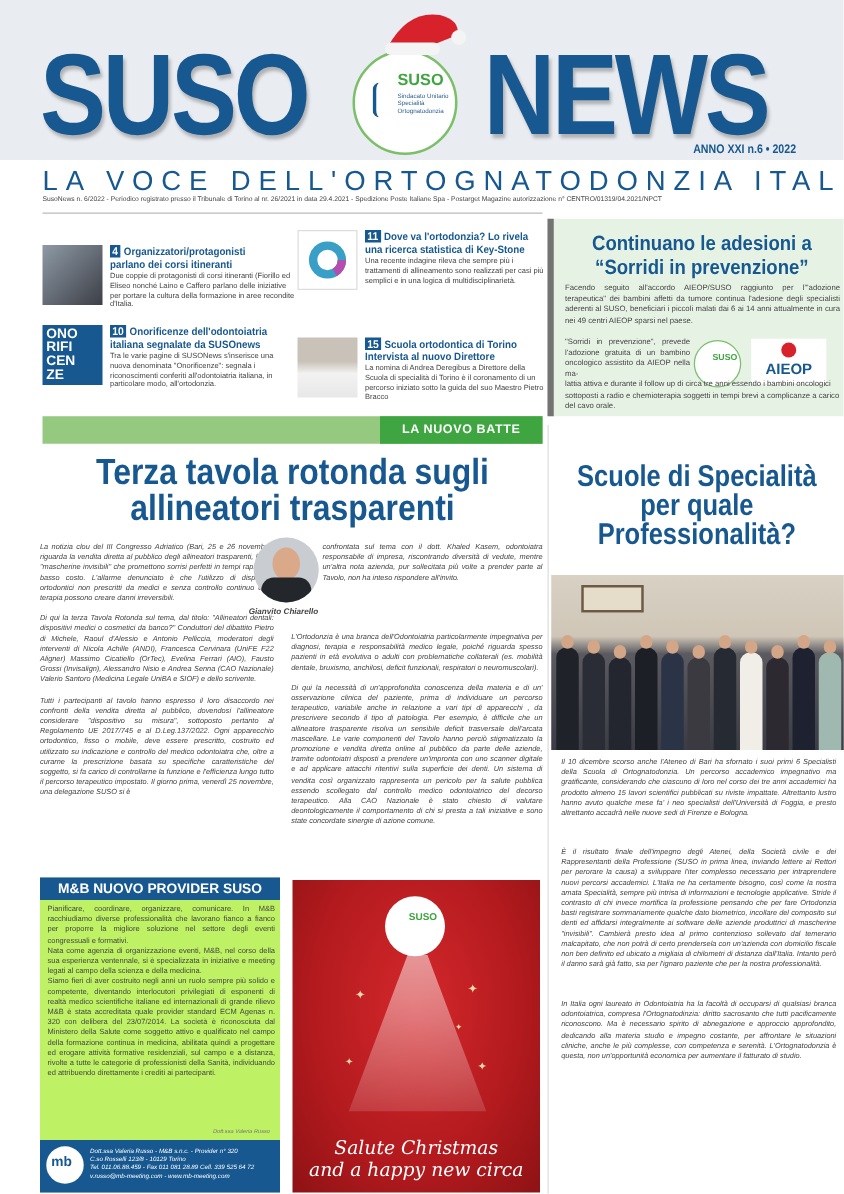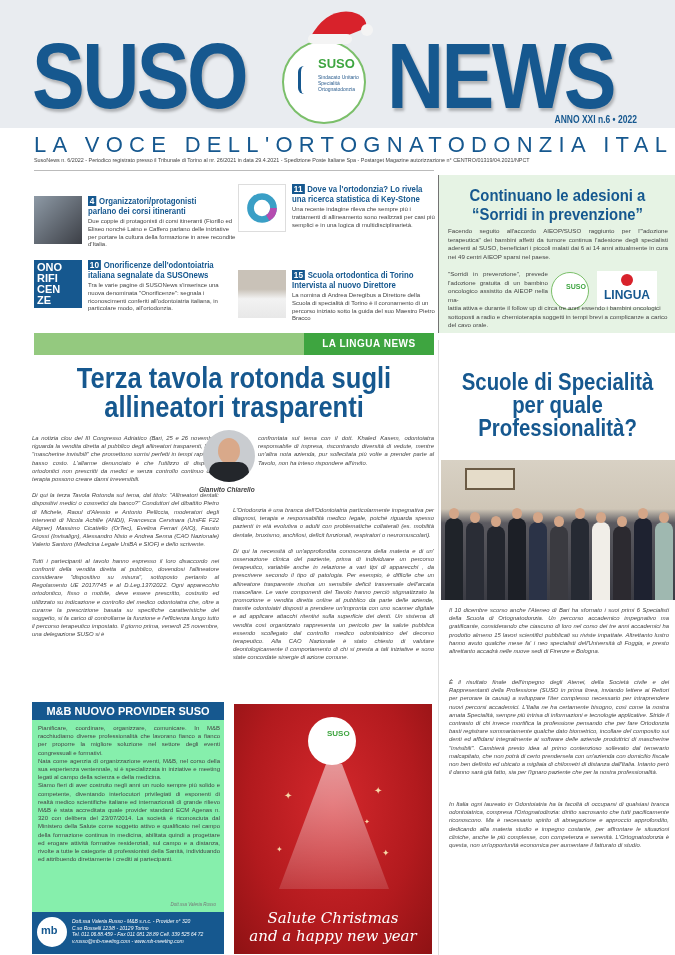--- a/index.html
+++ b/index.html
@@ -18,21 +18,21 @@
 .legal{position:absolute;left:34px;top:157px;font-size:5.4px;color:#444;white-space:nowrap}
 .rule{position:absolute;left:34px;top:170px;width:400px;height:1px;background:#bbb}
 
 .teasers{position:absolute;left:34px;top:184px;width:400px;height:140px}
 .teaser{position:absolute;width:198px;height:65px}
 .t-img{position:absolute;left:0;top:0;width:48px;height:48px;background:#6a6f75}
 .t-num{display:inline-block;background:#16588f;color:#fff;font-weight:bold;font-size:9px;padding:0 2px;margin-right:3px}
 .t-title{position:absolute;left:54px;top:0;width:150px;font-weight:bold;font-size:8.5px;line-height:10px;color:#16588f;transform:scaleX(0.92);transform-origin:left}
 .t-text{position:absolute;left:54px;top:22px;width:148px;font-size:6px;line-height:7.8px;color:#444}
 
-.green-box{position:absolute;left:438px;top:175px;width:237px;height:158px;background:#e6f3e4;border-left:1px solid #737373}
+.green-box{position:absolute;left:438px;top:175px;width:237px;height:158px;background:#e6f3e4;border-left:5px solid #737373}
 .gb-title{position:absolute;left:0;top:11px;width:237px;text-align:center;font-weight:bold;font-size:16.5px;line-height:19px;color:#16588f;transform:scaleX(0.9)}
 .gb-text1{position:absolute;left:9px;top:52px;width:220px;font-size:6.2px;line-height:8.5px;color:#444;text-align:justify}
 .gb-text2{position:absolute;left:9px;top:95px;width:100px;font-size:6.2px;line-height:8.5px;color:#444;text-align:justify}
 .gb-text3{position:absolute;left:9px;top:129px;width:220px;font-size:6.2px;line-height:8.5px;color:#444}
 .gb-suso{position:absolute;left:112px;top:97px;width:38px;height:38px;border-radius:50%;background:#fff;border:1.5px solid #7bbf6a}
 .gb-suso span{position:absolute;left:14px;top:10px;font-size:7px;font-weight:bold;color:#3ea540}
 .gb-aieop{position:absolute;left:158px;top:96px;width:60px;height:36px;background:#fff}
 .gb-aieop .dot{position:absolute;left:24px;top:3px;width:12px;height:12px;border-radius:50%;background:#d8222b}
 .gb-aieop .txt{position:absolute;left:0;top:17px;width:60px;text-align:center;font-weight:bold;font-size:12px;color:#16588f}
 
@@ -42,21 +42,21 @@
 .art-col{position:absolute;font-size:5.9px;line-height:8.2px;font-style:italic;color:#444;text-align:justify}
 .art-col p{margin-bottom:8px}
 .col-a{left:32px;top:434px;width:187px}
 .col-b{left:258px;top:434px;width:176px}
 .col-b2{left:233px;top:506px;width:201px}
 .portrait{position:absolute;left:203px;top:430px;width:52px;height:52px;border-radius:50%;background:#c9ccd0;overflow:hidden}
 .portrait .face{position:absolute;left:15px;top:8px;width:22px;height:26px;border-radius:50%;background:#d9a98a}
 .portrait .suit{position:absolute;left:6px;top:32px;width:40px;height:24px;border-radius:10px 10px 0 0;background:#23262b}
 .portrait-cap{position:absolute;left:199px;top:486px;font-size:6.5px;font-style:italic;font-weight:bold;color:#444}
 
-.mb-box{position:absolute;left:32px;top:702px;width:192px;height:252px;background:#86efac}
+.mb-box{position:absolute;left:32px;top:702px;width:192px;height:252px;background:#bef264}
 .mb-head{position:absolute;left:0;top:0;width:192px;height:18px;background:#16588f;color:#fff;font-weight:bold;font-size:11px;line-height:18px;text-align:center}
 .mb-text{position:absolute;left:6px;top:22px;width:182px;font-size:6px;line-height:8.2px;color:#444;text-align:justify}
 .mb-sign{position:absolute;right:8px;top:200px;font-size:4.5px;font-style:italic;color:#777}
 .mb-foot{position:absolute;left:0;top:210px;width:192px;height:42px;background:#16588f}
 .mb-logo{position:absolute;left:5px;top:5px;width:30px;height:30px;border-radius:50%;background:#fff}
 .mb-logo span{position:absolute;left:4px;top:7px;font-size:11px;font-weight:bold;color:#16588f}
 .mb-contact{position:absolute;left:40px;top:6px;width:150px;font-size:5px;line-height:6.6px;color:#fff;font-style:italic}
 
 .xmas{position:absolute;left:234px;top:704px;width:198px;height:250px;background:radial-gradient(ellipse at 50% 40%,#d4282c 0%,#b21a1e 60%,#8e1214 100%)}
 .x-logo{position:absolute;left:74px;top:13px;width:48px;height:48px;border-radius:50%;background:#fff}
@@ -124,27 +124,27 @@
 
 <div class="green-box">
   <div class="gb-title">Continuano le adesioni a “Sorridi in prevenzione”</div>
   <div class="gb-text1">Facendo seguito all'accordo AIEOP/SUSO raggiunto per l'"adozione terapeutica" dei bambini affetti da tumore continua l'adesione degli specialisti aderenti al SUSO, beneficiari i piccoli malati dai 6 ai 14 anni attualmente in cura nei 49 centri AIEOP sparsi nel paese.</div>
   <div class="gb-text2">"Sorridi in prevenzione", prevede l'adozione gratuita di un bambino oncologico assistito da AIEOP nella ma-</div>
   <div class="gb-suso">
       <span>SUSO</span>
     </div>
   <div class="gb-aieop">
       <div class="dot"></div>
-      <div class="txt">LINGUA</div>
+      <div class="txt">AIEOP</div>
     </div>
   <div class="gb-text3">lattia attiva e durante il follow up di circa tre anni essendo i bambini oncologici sottoposti a radio e chemioterapia soggetti in tempi brevi a complicanze a carico del cavo orale.</div>
 </div>
 
 <div class="lingua-bar">
-  <div class="lingua-tag">LA LINGUA NEWS</div>
+  <div class="lingua-tag">LA NUOVO BATTE</div>
 </div>
 <div class="main-title">Terza tavola rotonda sugli allineatori trasparenti</div>
 
 <div class="art-col col-a">
   <p>La notizia clou del III Congresso Adriatico (Bari, 25 e 26 novembre) riguarda la vendita diretta al pubblico degli allineatori trasparenti, le cd. "mascherine invisibili" che promettono sorrisi perfetti in tempi rapidi e a basso costo. L'allarme denunciato è che l'utilizzo di dispositivi ortodontici non prescritti da medici e senza controllo continuo della terapia possono creare danni irreversibili.</p>
   <p>Di qui la terza Tavola Rotonda sul tema, dal titolo: "Allineatori dentali: dispositivi medici o cosmetici da banco?" Conduttori del dibattito Pietro di Michele, Raoul d'Alessio e Antonio Pelliccia, moderatori degli interventi di Nicola Achille (ANDI), Francesca Cervinara (UniFE F22 Aligner) Massimo Cicatiello (OrTec), Evelina Ferrari (AIO), Fausto Grossi (Invisalign), Alessandro Nisio e Andrea Senna (CAO Nazionale) Valerio Santoro (Medicina Legale UniBA e SIOF) e dello scrivente.</p>
   <p>Tutti i partecipanti al tavolo hanno espresso il loro disaccordo nei confronti della vendita diretta al pubblico, dovendosi l'allineatore considerare "dispositivo su misura", sottoposto pertanto al Regolamento UE 2017/745 e al D.Leg.137/2022. Ogni apparecchio ortodontico, fisso o mobile, deve essere prescritto, costruito ed utilizzato su indicazione e controllo del medico odontoiatra che, oltre a curarne la prescrizione basata su specifiche caratteristiche del soggetto, si fa carico di controllarne la funzione e l'efficienza lungo tutto il percorso terapeutico impostato. Il giorno prima, venerdì 25 novembre, una delegazione SUSO si è</p>
 </div>
 <div class="portrait">
   <div class="face"></div>
@@ -193,21 +193,21 @@
     </defs>
     <polygon points="62,0 78,0 125,125 15,125" fill="url(#tg)" opacity="0.55"></polygon>
     <text x="20" y="35" fill="#f6d9a8" font-size="10">✦</text>
     <text x="110" y="30" fill="#f6d9a8" font-size="10">✦</text>
     <text x="12" y="88" fill="#f6d9a8" font-size="8">✦</text>
     <text x="118" y="92" fill="#f6d9a8" font-size="9">✦</text>
     <text x="100" y="60" fill="#f6d9a8" font-size="7">✦</text>
   </svg>
   <div class="x-greet">
     <div>Salute Christmas</div>
-    <div>and a happy new year</div>
+    <div>and a happy new circa</div>
   </div>
 </div>
 
 <div class="scuole">
   <div class="sc-title">Scuole di Specialità per quale Professionalità?</div>
   <div class="sc-photo">
     <div style="position:absolute;left:24px;top:8px;width:50px;height:22px;border:2px solid #6b5b45;background:#e5dcc9"></div>
   <div class="person" style="left: 4px; height: 82px; background: rgb(31, 35, 41);"></div>
       <div class="head" style="left: 8px; top: 48px;"></div>
       <div class="person" style="left: 25px; height: 78px; background: rgb(42, 45, 54);"></div>

